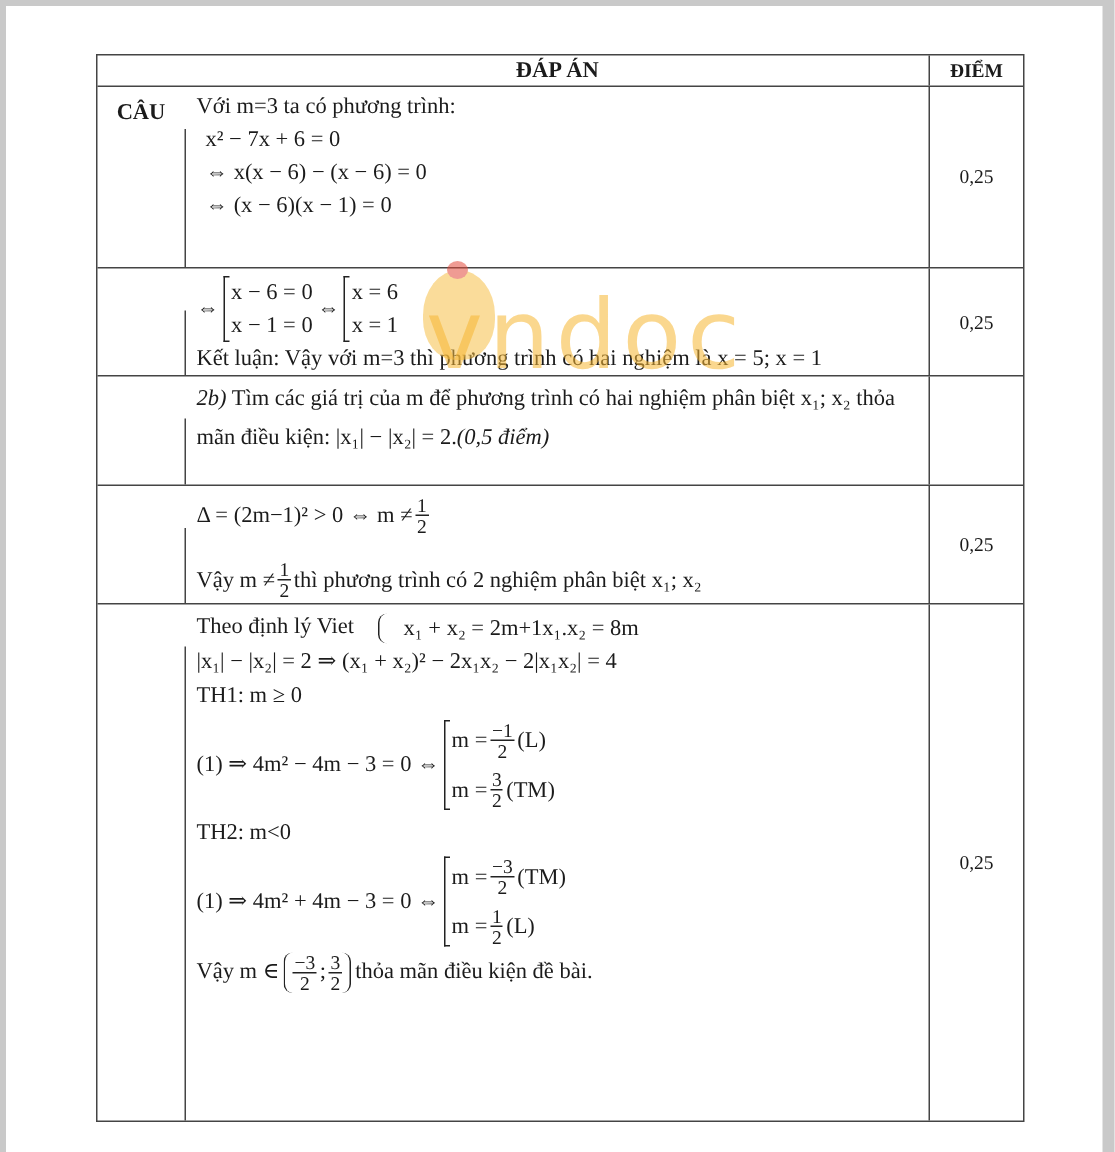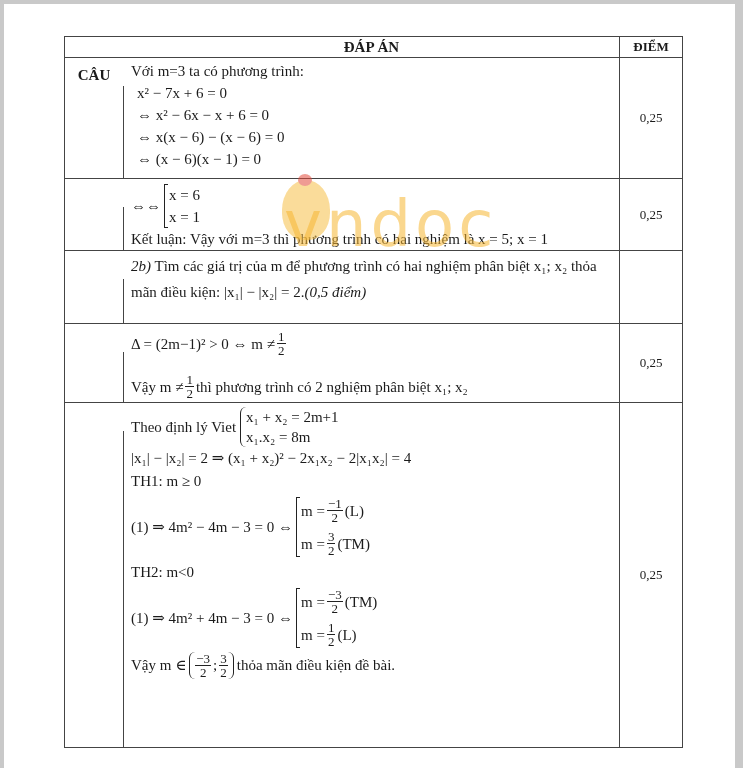--- a/index.html
+++ b/index.html
@@ -22,21 +22,21 @@
   .hdr { font-weight:bold; font-size:15px; text-align:center; height:20px; line-height:20px; }
   .hdr .c2 { text-align:center; padding:0; line-height:20px; }
   .hdr .c1 { text-align:center; }
   .m { }
   .ln { white-space:nowrap; display:flex; align-items:center; }
   .frac { display:inline-flex; flex-direction:column; align-items:center; vertical-align:middle; font-size:13px; line-height:13px; margin:0 2px; }
   .frac .num { border-bottom:1px solid #222; padding:0 1px; }
   .brk { display:inline-flex; flex-direction:column; border-left:1.5px solid #222; padding-left:4px; margin:0 3px; position:relative; }
   .brk::before, .brk::after { content:""; position:absolute; left:-1px; width:4px; border-top:1.5px solid #222; }
   .brk::before { top:0; } .brk::after { bottom:0; }
-  .brace { display:inline-flex; flex-direction:column; border-left:1px solid #222; border-radius:6px 0 0 6px; padding-left:5px; margin-left:4px; line-height:20px; }
+  .brace { display:inline-flex; flex-direction:row; border-left:1px solid #222; border-radius:6px 0 0 6px; padding-left:16px; margin-left:16px; line-height:20px; }
   .setbr { display:inline-flex; align-items:center; border-left:1px solid #222; border-right:1px solid #222; border-radius:6px; padding:0 3px; margin:0 3px; }
   .wm {
     position:absolute; left:280px; top:188px; font-family:"DejaVu Sans", sans-serif; font-weight:normal;
     font-size:64px; letter-spacing:4px; color:#f7b733; opacity:0.55; pointer-events:none; line-height:64px;
   }
   .mascot {
     position:absolute; left:278px; top:176px; width:48px; height:60px; border-radius:50% 50% 45% 45%;
     background:#f7c048; opacity:0.55; pointer-events:none;
   }
   .mascot::after { content:""; position:absolute; left:16px; top:-6px; width:14px; height:12px; background:#e24b3b; border-radius:50%; }
@@ -51,32 +51,35 @@
       <div class="c1">CÂU</div>
       <div class="c2">ĐÁP ÁN</div>
       <div class="c3">ĐIỂM</div>
     </div>
 
     <div class="row" style="height:120px">
       <div class="c1"></div>
       <div class="c2">
         <div>Với m=3 ta có phương trình:</div>
         <div class="m" style="padding-left:6px">x² − 7x + 6 = 0</div>
-        <div class="m" style="padding-left:6px">⇔ x² − 6x − x + 6 = 0</div>
         <div class="m" style="padding-left:6px">⇔ x(x − 6) − (x − 6) = 0</div>
         <div class="m" style="padding-left:6px">⇔ (x − 6)(x − 1) = 0</div>
       </div>
       <div class="c3">0,25</div>
     </div>
 
     <div class="row" style="height:71px">
       <div class="c1"></div>
       <div class="c2">
         <div class="ln m" style="margin-top:3px">
           <span>⇔</span>
+          <span class="brk">
+            <span>x − 6 = 0</span>
+            <span>x − 1 = 0</span>
+          </span>
           <span>⇔</span>
           <span class="brk">
             <span>x = 6</span>
             <span>x = 1</span>
           </span>
         </div>
         <div>Kết luận: Vậy với m=3 thì phương trình có hai nghiệm là  x = 5; x = 1</div>
       </div>
       <div class="c3">0,25</div>
     </div>

